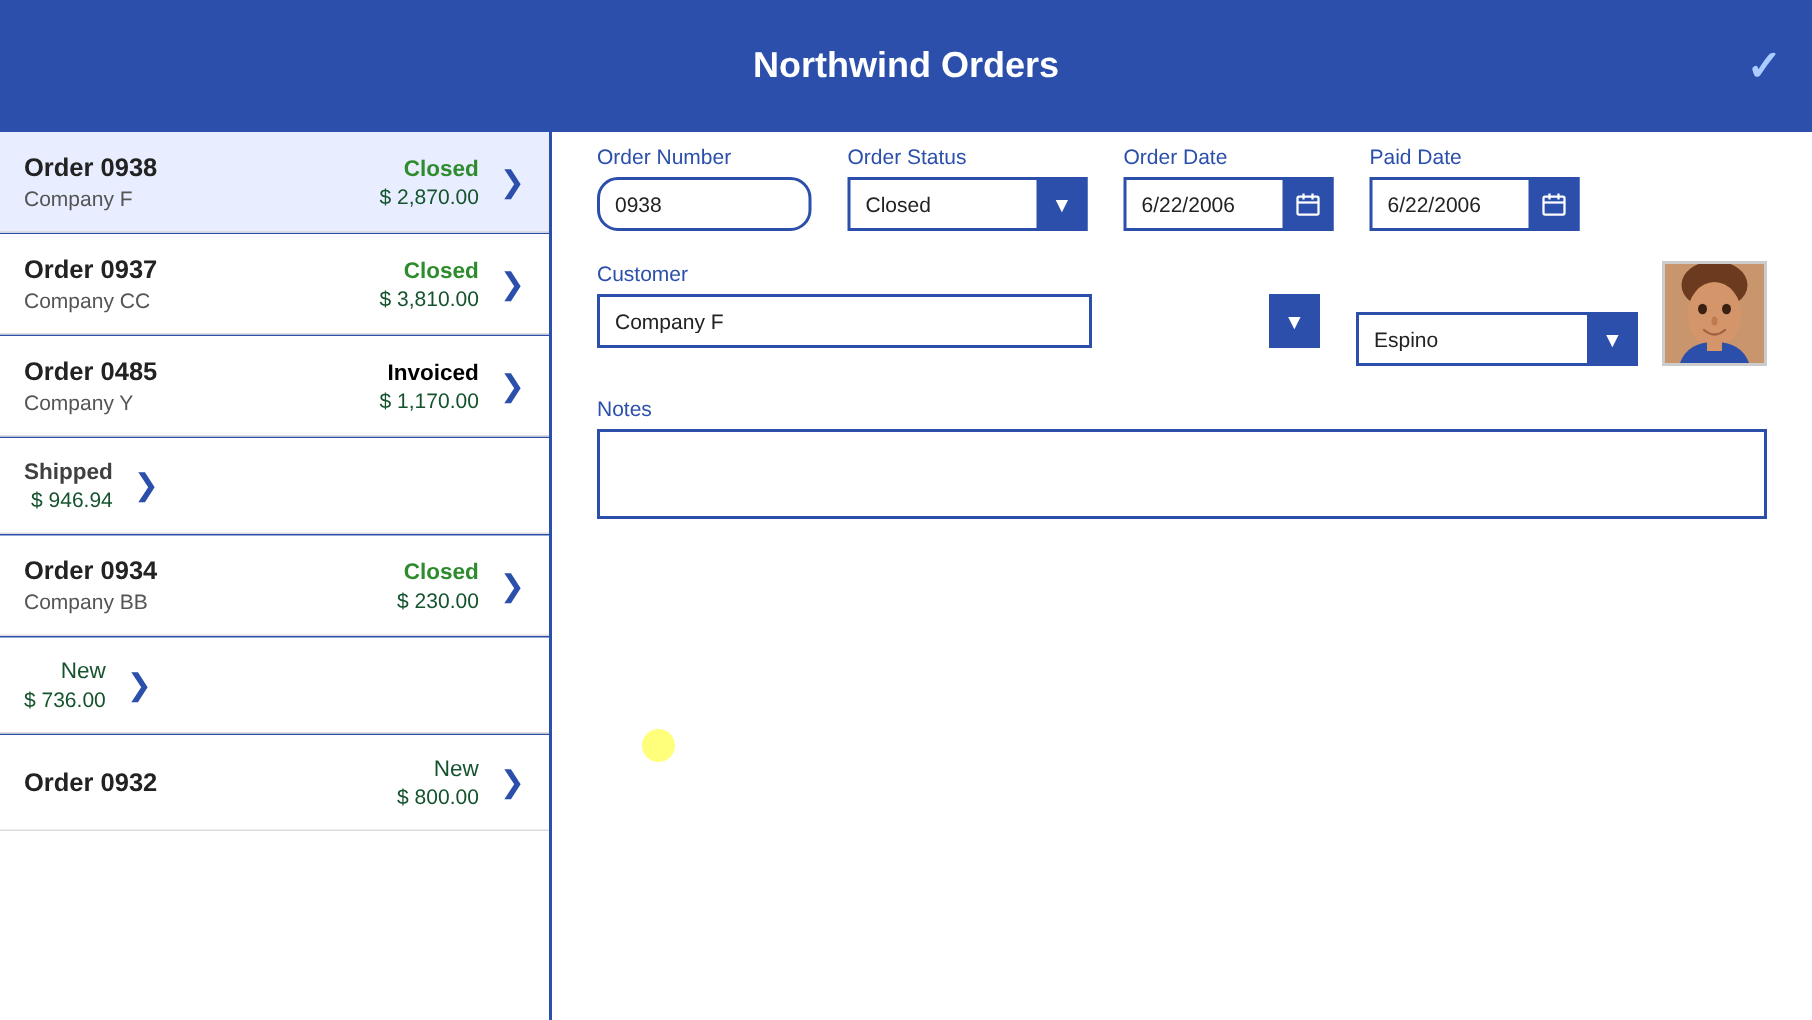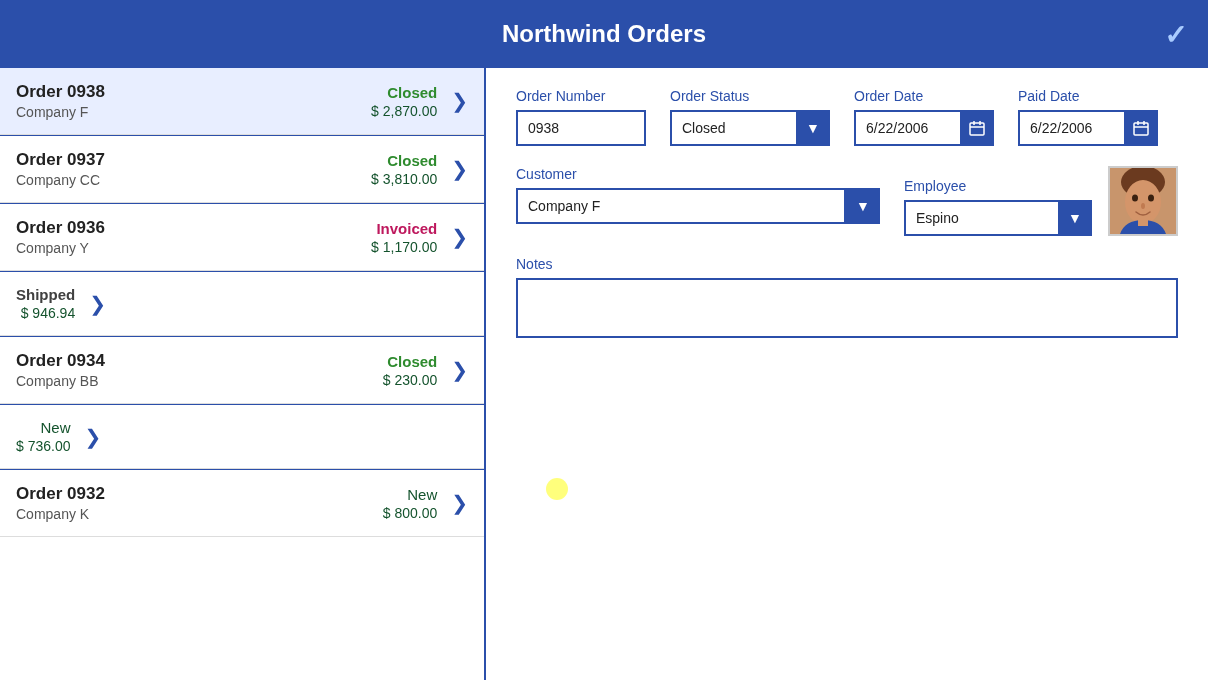--- a/index.html
+++ b/index.html
@@ -5,21 +5,21 @@
     * { box-sizing: border-box; margin: 0; padding: 0; }
     body { font-family: 'Segoe UI', Arial, sans-serif; background: #f0f0f0; width: 1208px; height: 680px; overflow: hidden; }
 
     .app-container { width: 1208px; height: 680px; display: flex; flex-direction: column; }
 
     
     .header {
       background: #2b4faa;
       color: white;
       text-align: center;
-      padding: 20px 0;
+      padding: 30px 0;
       font-size: 24px;
       font-weight: bold;
       position: relative;
       flex-shrink: 0;
     }
     .header-check {
       position: absolute;
       right: 20px;
       top: 50%;
       transform: translateY(-50%);
@@ -29,21 +29,21 @@
 
     
     .main-layout {
       display: flex;
       flex: 1;
       overflow: hidden;
     }
 
     
     .order-list {
-      width: 486px;
+      width: 368px;
       background: white;
       border-right: 2px solid #2b4faa;
       overflow-y: auto;
       flex-shrink: 0;
       position: relative;
     }
 
     .order-item {
       display: flex;
       align-items: center;
@@ -75,21 +75,21 @@
     .order-right {
       text-align: right;
       margin-right: 10px;
     }
 
     .order-status {
       font-size: 15px;
       font-weight: 600;
     }
     .status-closed { color: #2e8b2e; }
-    .status-invoiced { color: #be185d; }
+    .status-invoiced { color: #000000; }
     .status-shipped { color: #404040; }
     .status-new { color: #14532d; font-weight: normal; }
 
     .order-amount {
       font-size: 14px;
       color: #14532d;
       margin-top: 2px;
     }
 
     .chevron {
@@ -99,21 +99,21 @@
     }
 
     
     .order-list::-webkit-scrollbar { width: 10px; }
     .order-list::-webkit-scrollbar-track { background: #eee; }
     .order-list::-webkit-scrollbar-thumb { background: #bbb; border-radius: 4px; }
 
     
     .detail-panel {
       flex: 1;
-      padding: 20px 30px;
+      padding: 8px 30px;
       background: white;
       overflow-y: auto;
     }
 
     .form-row {
       display: flex;
       gap: 24px;
       margin-bottom: 20px;
     }
 
@@ -267,21 +267,21 @@
     </div>
     <div class="order-right">
       <div class="order-status status-closed">Closed</div>
       <div class="order-amount">$ 3,810.00</div>
     </div>
     <span class="chevron">❯</span>
   </div>
         <div style="height: 1px; background: rgb(43, 79, 170); margin: 0px;"></div>
         <div class="order-item">
     <div class="order-info">
-      <div class="order-name">Order 0936</div>
+      <div class="order-name">Order 0485</div>
       <div class="order-company">Company Y</div>
     </div>
     <div class="order-right">
       <div class="order-status status-invoiced">Invoiced</div>
       <div class="order-amount">$ 1,170.00</div>
     </div>
     <span class="chevron">❯</span>
   </div>
         <div style="height: 1px; background: rgb(43, 79, 170); margin: 0px;"></div>
         <div class="order-item">
@@ -308,37 +308,36 @@
     <div class="order-right">
       <div class="order-status status-new">New</div>
       <div class="order-amount">$ 736.00</div>
     </div>
     <span class="chevron">❯</span>
   </div>
         <div style="height: 1px; background: rgb(43, 79, 170); margin: 0px;"></div>
         <div class="order-item">
     <div class="order-info">
       <div class="order-name">Order 0932</div>
-      <div class="order-company">Company K</div>
     </div>
     <div class="order-right">
       <div class="order-status status-new">New</div>
       <div class="order-amount">$ 800.00</div>
     </div>
     <span class="chevron">❯</span>
   </div>
       </div>
 
     <div class="detail-panel">
 
       <div class="form-row">
 
         <div class="form-group">
           <label class="form-label">Order Number</label>
-          <input class="form-input" type="text" style="width: 130px;" value="0938">
+          <input class="form-input" type="text" style="width: 143px; border-radius: 14px;" value="0938">
         </div>
 
         <div class="form-group">
           <label class="form-label">Order Status</label>
           <div class="form-select-wrapper">
             <select class="form-select" style="width:160px;">
               <option>Closed</option>
               <option>New</option>
               <option>Shipped</option>
               <option>Invoiced</option>
@@ -392,21 +391,20 @@
               <option>Company I</option>
               <option>Company K</option>
               <option>Company Y</option>
             </select>
             <div class="select-arrow">▼</div>
           </div>
         </div>
 
         <div class="employee-row">
           <div class="form-group employee-group">
-            <label class="form-label">Employee</label>
             <div class="form-select-wrapper">
               <select class="form-select" style="width:188px;">
                 <option>Espino</option>
               </select>
               <div class="select-arrow">▼</div>
             </div>
           </div>
           <div class="employee-photo">
 
             <svg width="66" height="66" viewBox="0 0 66 66">

